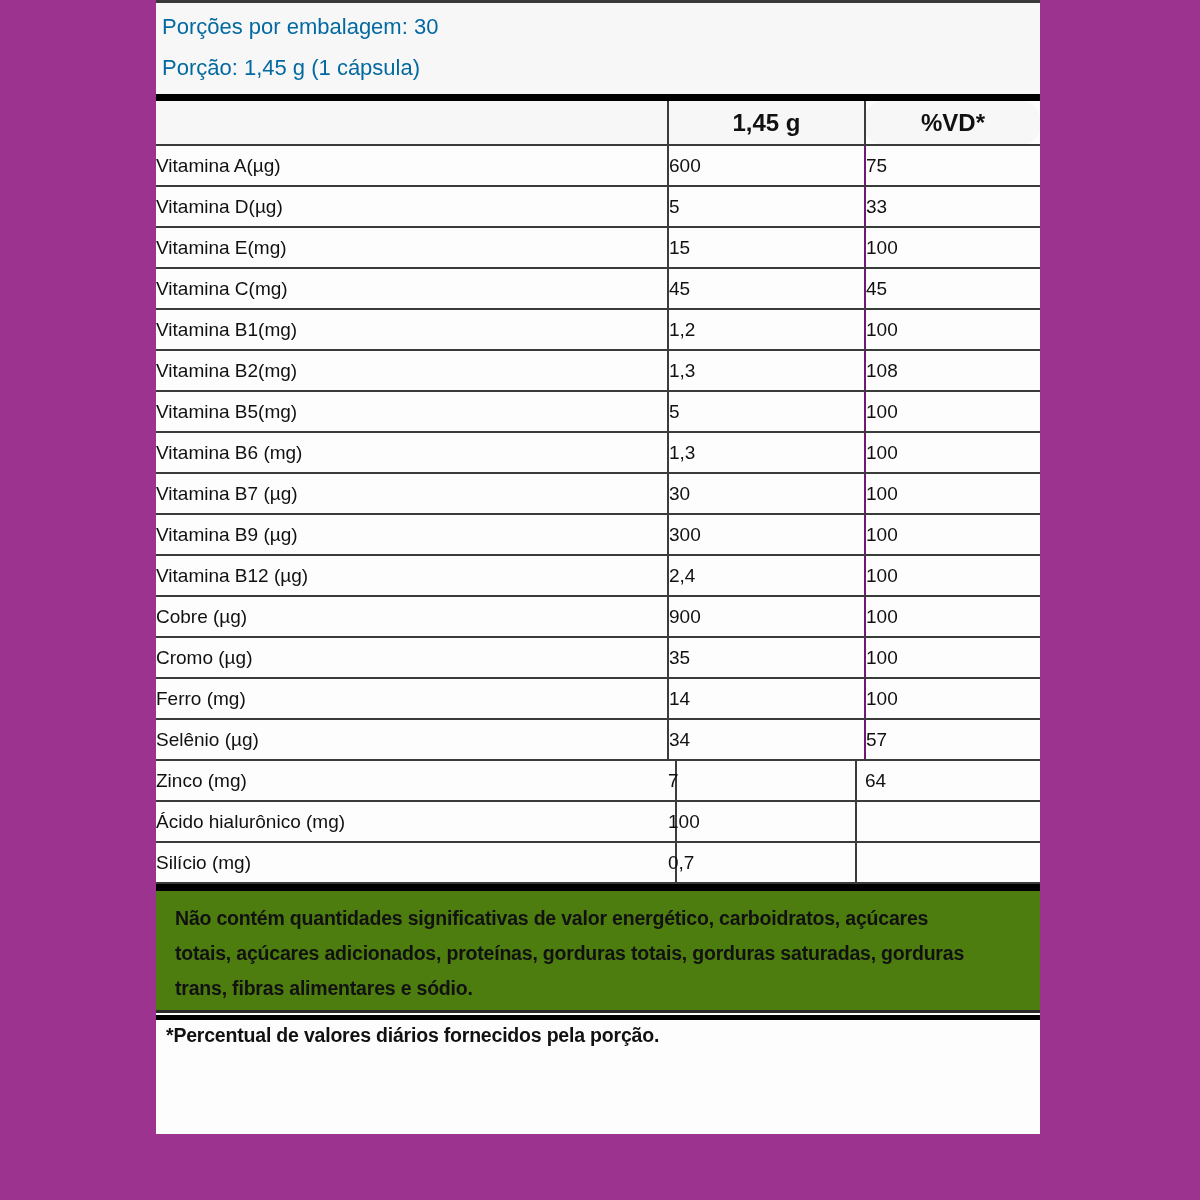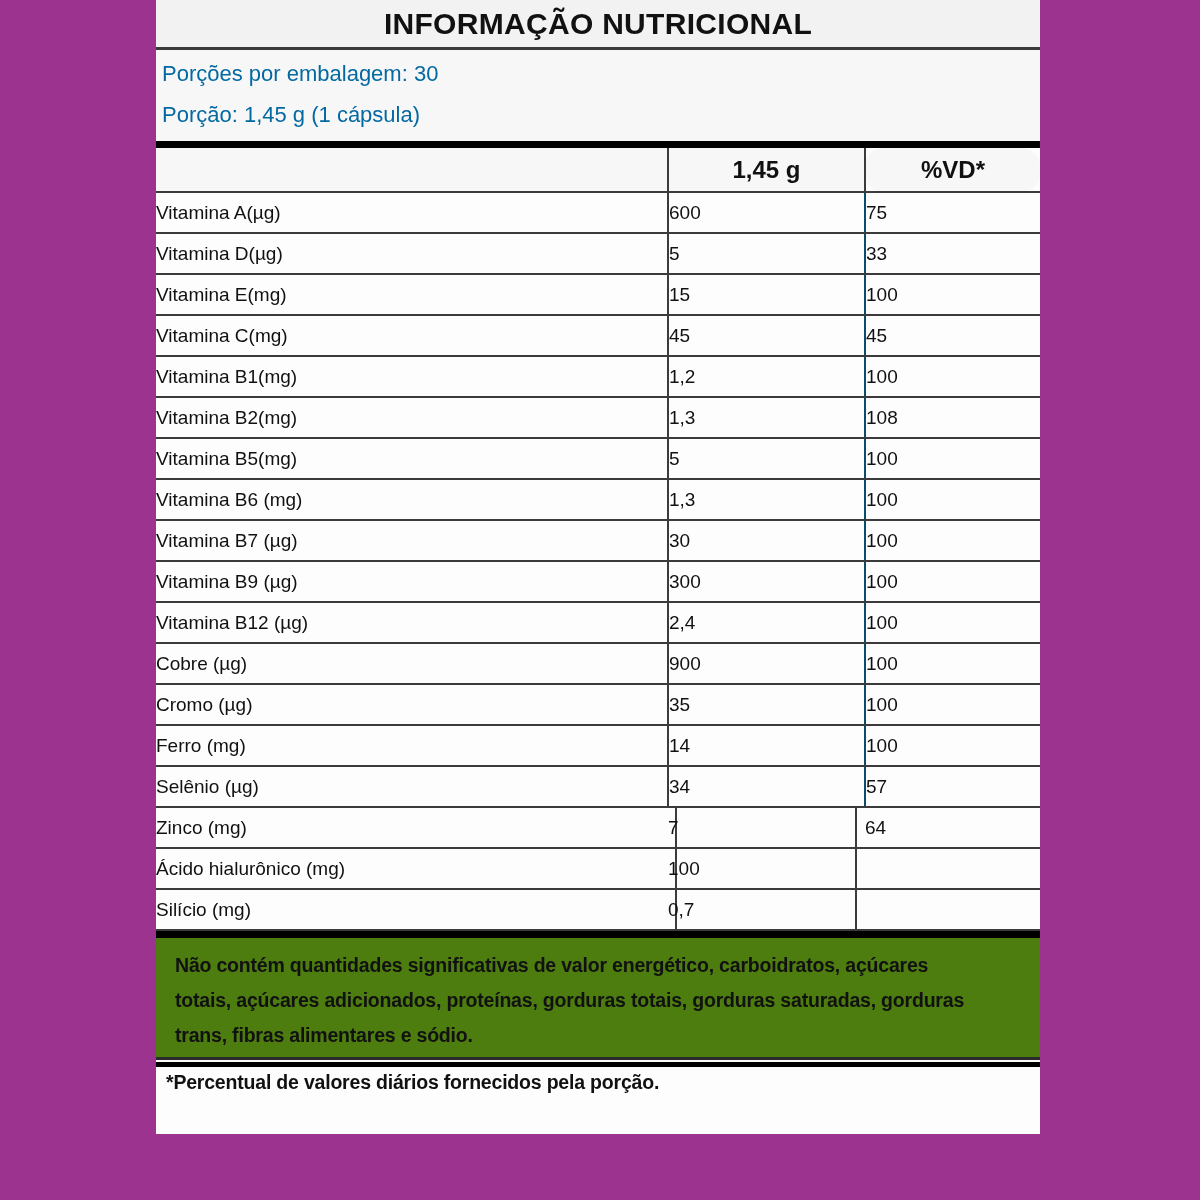--- a/index.html
+++ b/index.html
@@ -95,21 +95,21 @@
   th.th-vd { text-align: center; border-radius: 18px; }
 
   
   td.td-name {
     padding-left: 26px;
     border-right: 2px solid #3b3b3b;
     white-space: nowrap;
   }
   td.td-amt {
     padding-left: 12px;
-    border-right: 2px solid #0c4a6e;
+    border-right: 2px solid #701a75;
   }
   td.td-vd { padding-left: 12px; }
 
   
   tr.shifted td.td-name {
     padding-left: 30px;
     border-right: none;
     position: relative;
   }
   tr.shifted td.td-name::after {
@@ -158,21 +158,20 @@
     line-height: 30px;
     letter-spacing: -0.2px;
     white-space: nowrap;
   }
 </style>
 </head>
 <body>
 
 <div id="label-panel">
 
-  <div id="title">INFORMAÇÃO NUTRICIONAL</div>
 
   <div class="rule-thin"></div>
 
   <div id="portions">
     <div class="portion-line">Porções por embalagem: 30</div>
     <div class="portion-line">Porção: 1,45 g (1 cápsula)</div>
   </div>
 
   <div class="rule-thick"></div>
 

